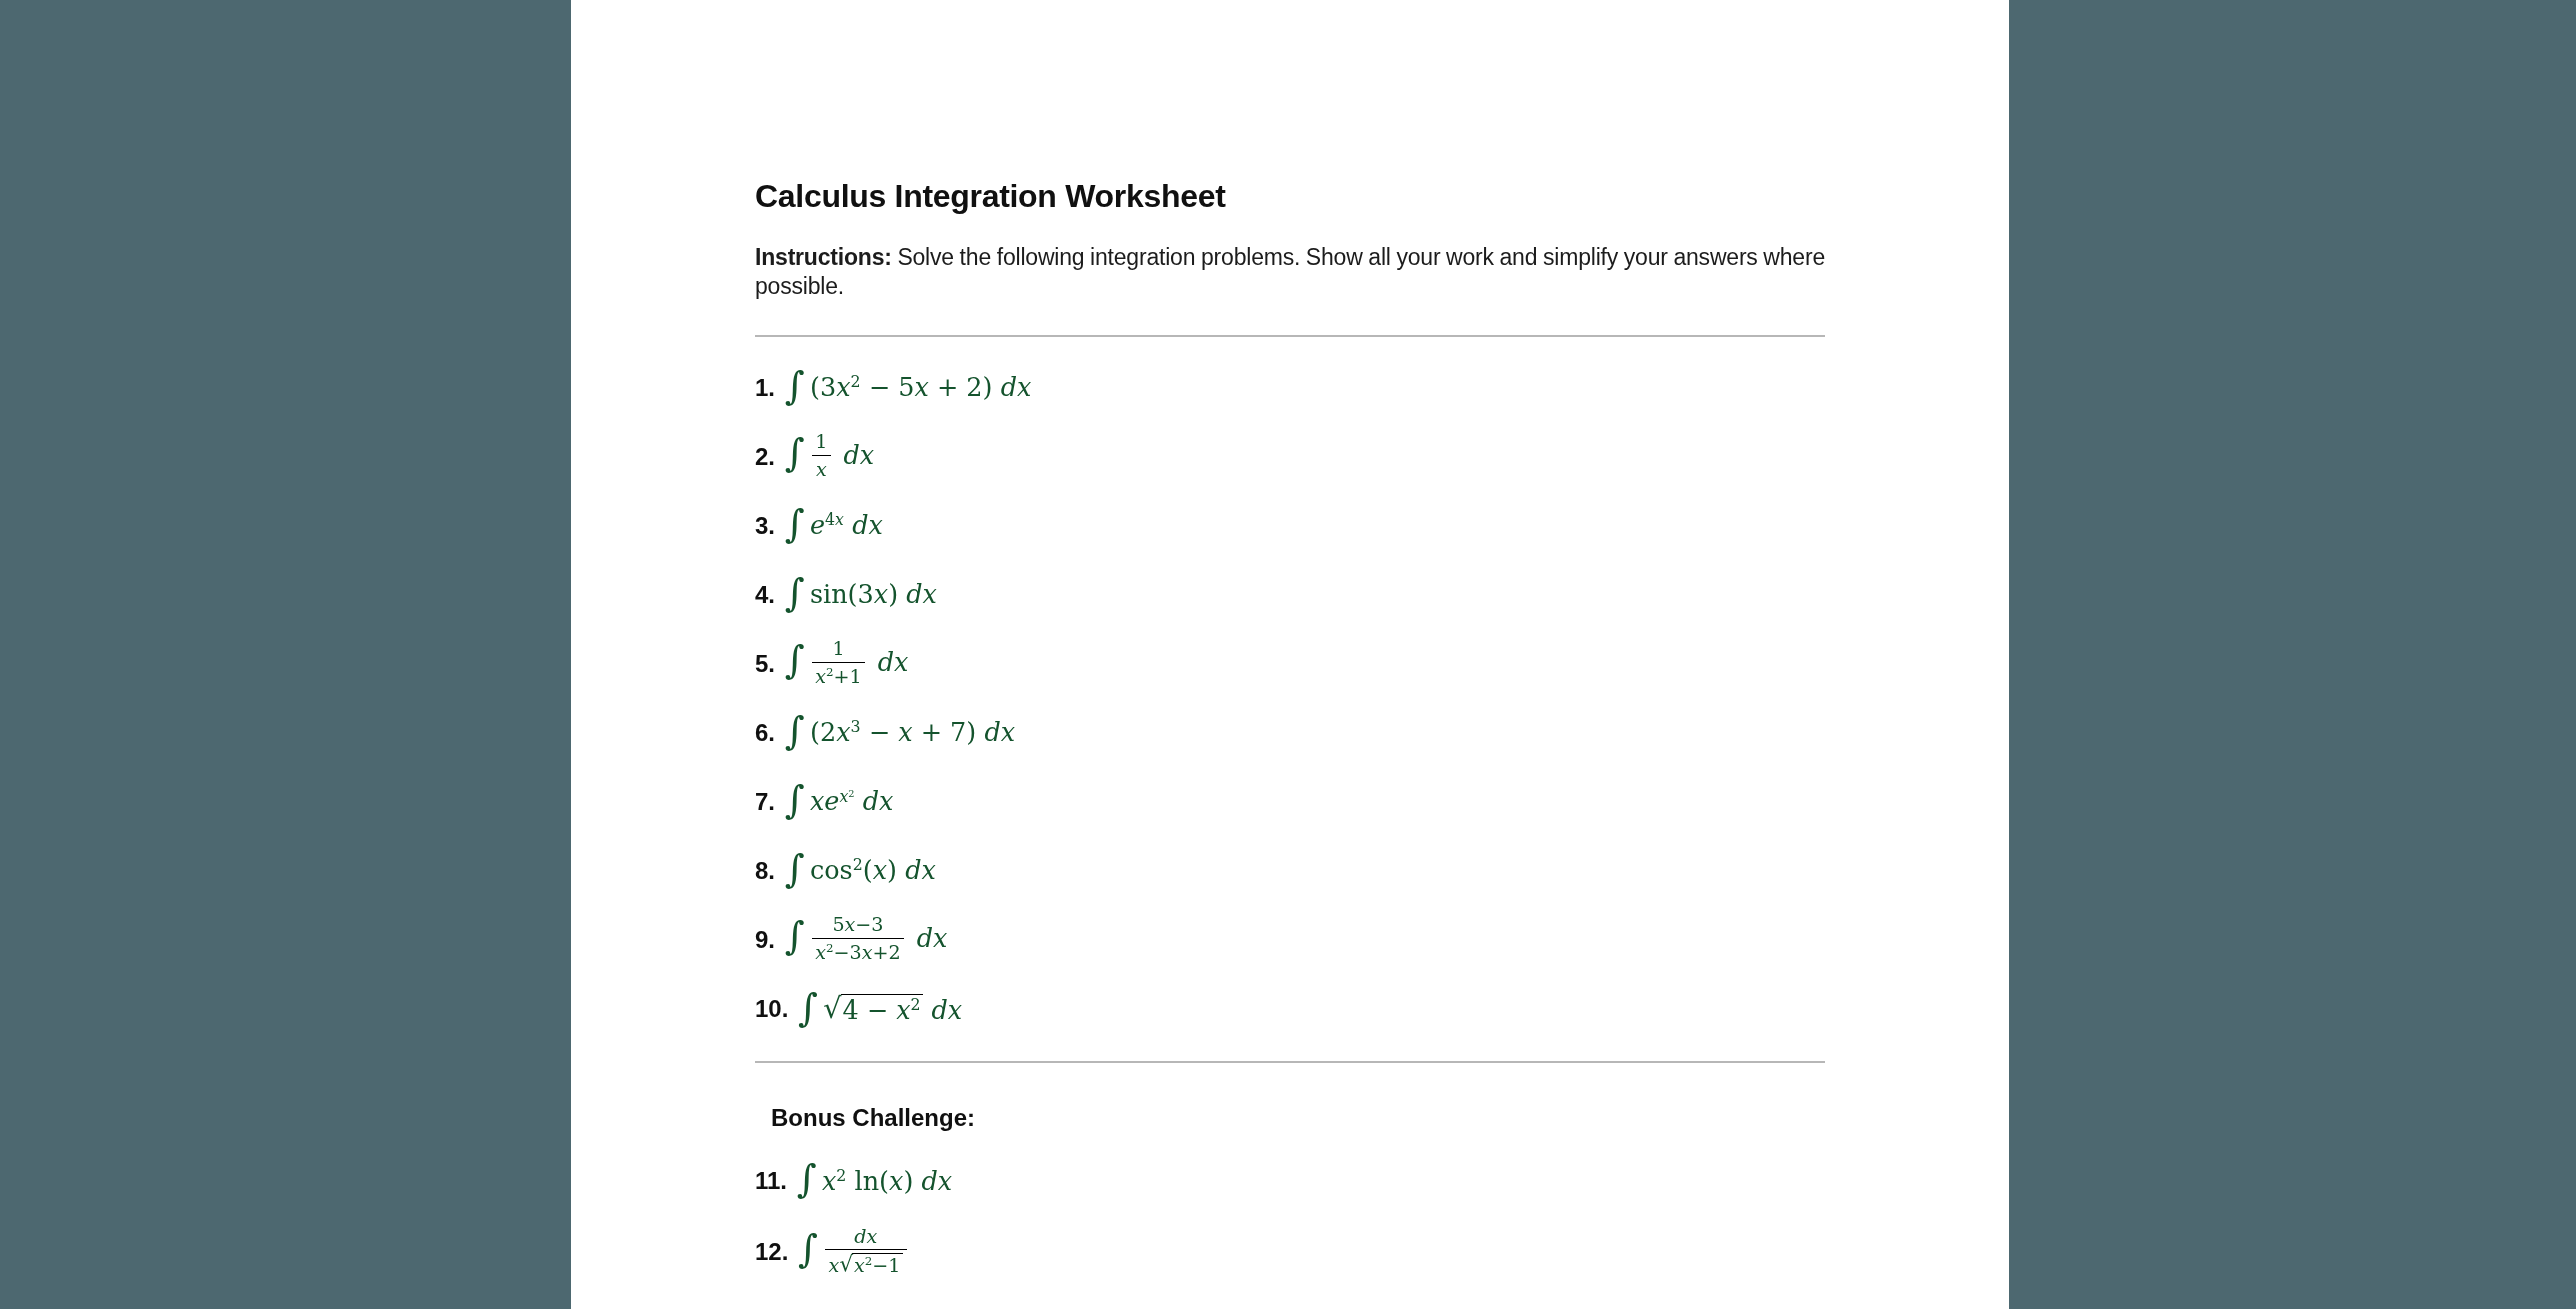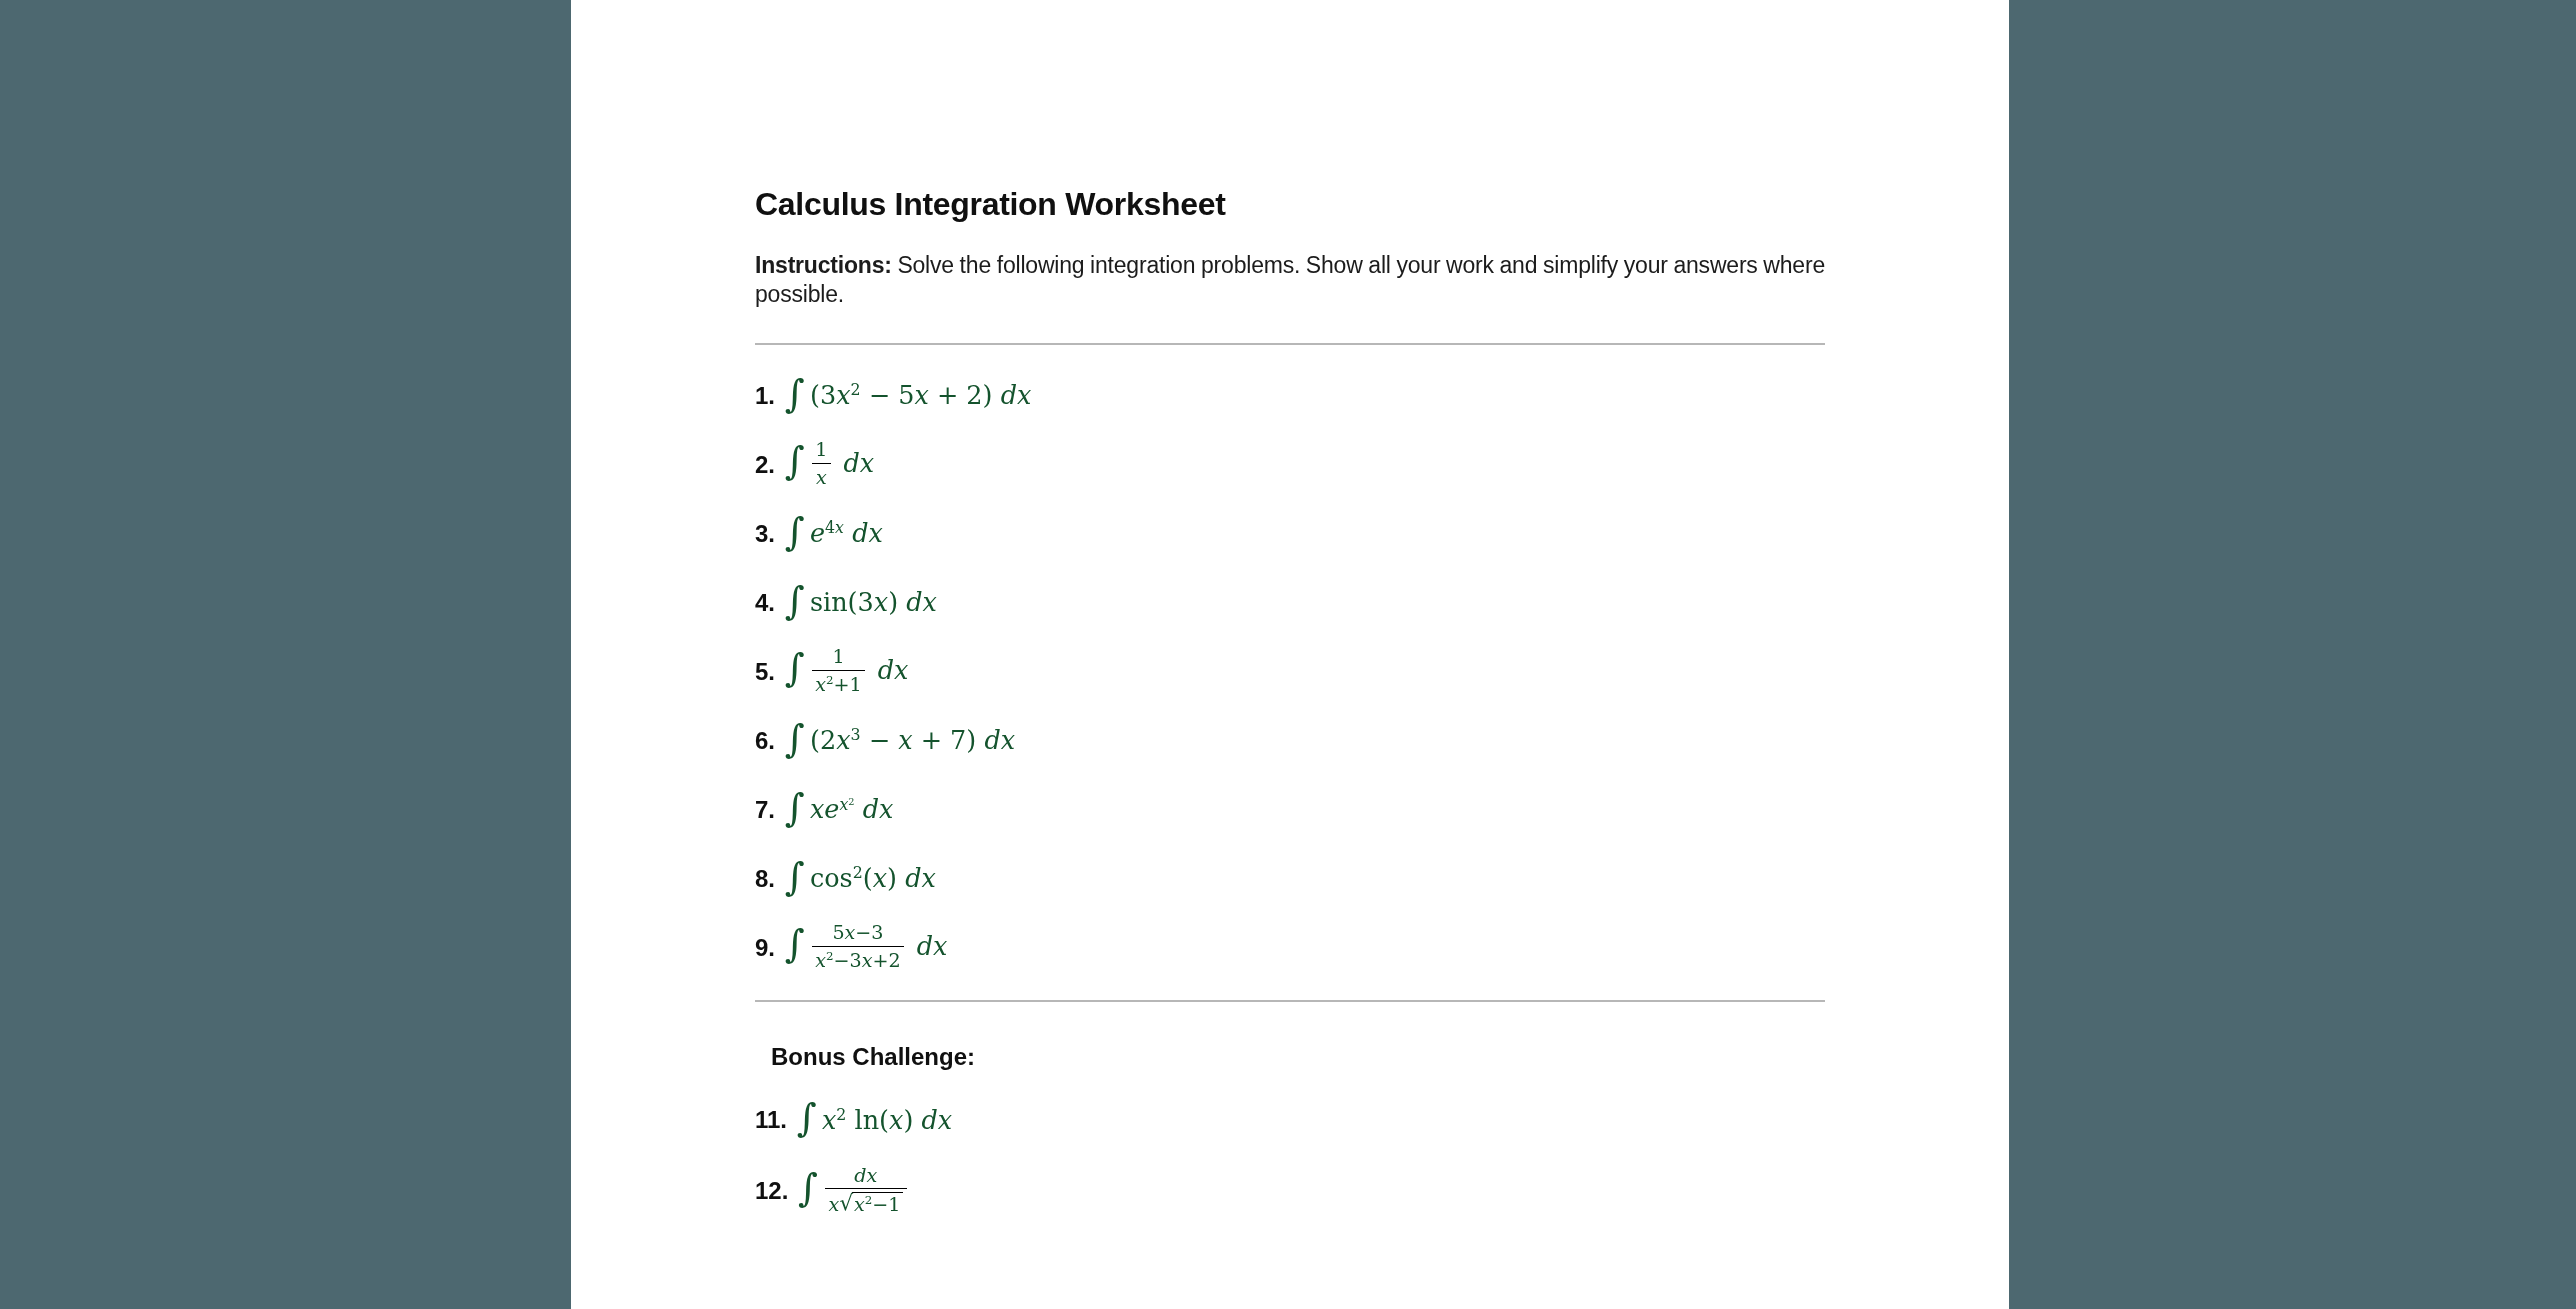--- a/index.html
+++ b/index.html
@@ -8,21 +8,21 @@
     background:#4d6870;
     font-family:"Liberation Sans", sans-serif;
     position:relative;
   }
   .page{
     position:absolute;left:571px;top:0;
     width:1438px;height:1309px;
     background:#ffffff;
   }
   .content{
-    padding:16px 184px;
+    padding:8px 184px;
     color:#1c1c1c;
   }
   .doc-title{
     margin:0;padding-top:172px;
     font-size:32px;line-height:32px;font-weight:700;color:#101010;
     letter-spacing:-0.3px;
   }
   .instructions{
     margin:31px 0 0 0;
     font-size:23px;line-height:29px;
@@ -124,20 +124,24 @@
           <span class="math" aria-label="∫ xe^(x²) dx"><span class="mint">∫</span><span class="mi">xe</span><span class="msup"><span class="mi">x</span><span class="msup"><span class="mu">2</span></span></span><span class="mu"> </span><span class="mi">dx</span></span>
         </div>
         <div class="problem">
           <span class="pnum">8.</span>
           <span class="math" aria-label="∫ cos²(x) dx"><span class="mint">∫</span><span class="mu">cos</span><span class="msup"><span class="mu">2</span></span><span class="mu">(</span><span class="mi">x</span><span class="mu">) </span><span class="mi">dx</span></span>
         </div>
         <div class="problem">
           <span class="pnum">9.</span>
           <span class="math" aria-label="∫ (5x−3)/(x²−3x+2) dx"><span class="mint">∫</span><span class="mfrac"><span class="mnum"><span class="mu">5</span><span class="mi">x</span><span class="mu">−3</span></span><span class="mden"><span class="mi">x</span><span class="msup"><span class="mu">2</span></span><span class="mu">−3</span><span class="mi">x</span><span class="mu">+2</span></span></span><span class="mu"> </span><span class="mi">dx</span></span>
         </div>
+        <div class="problem">
+          <span class="pnum">10.</span>
+          <span class="math" aria-label="∫ √(4 − x²) dx"><span class="mint">∫</span><span class="msqrt"><span class="mrad">√</span><span class="mrbody"><span class="mu">4 − </span><span class="mi">x</span><span class="msup"><span class="mu">2</span></span></span></span><span class="mu"> </span><span class="mi">dx</span></span>
+        </div>
       </div>
 
     <hr class="rule rule-bonus">
 
     <h2 class="bonus-heading">Bonus Challenge:</h2>
 
     <div class="problems bonus" id="bonus-problems">
         <div class="problem">
           <span class="pnum">11.</span>
           <span class="math" aria-label="∫ x² ln(x) dx"><span class="mint">∫</span><span class="mi">x</span><span class="msup"><span class="mu">2</span></span><span class="mu"> ln(</span><span class="mi">x</span><span class="mu">) </span><span class="mi">dx</span></span>

